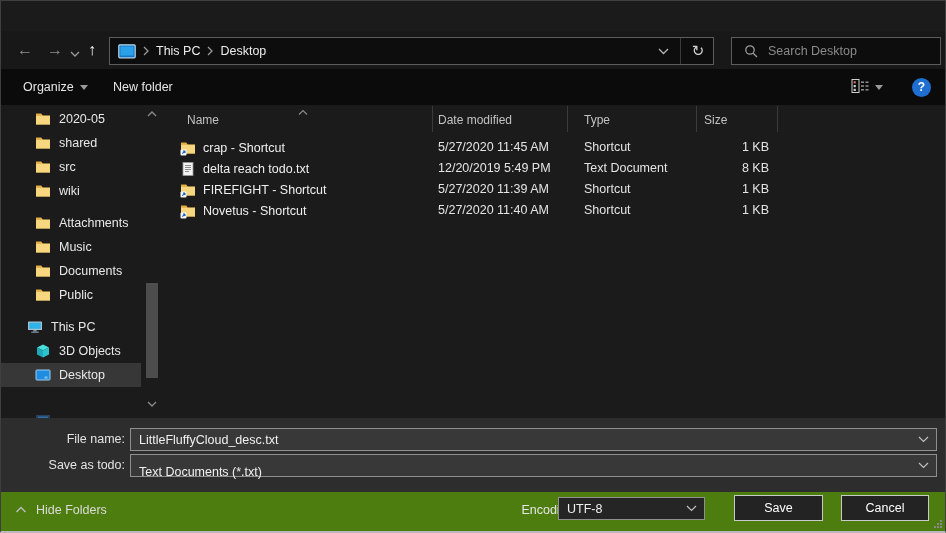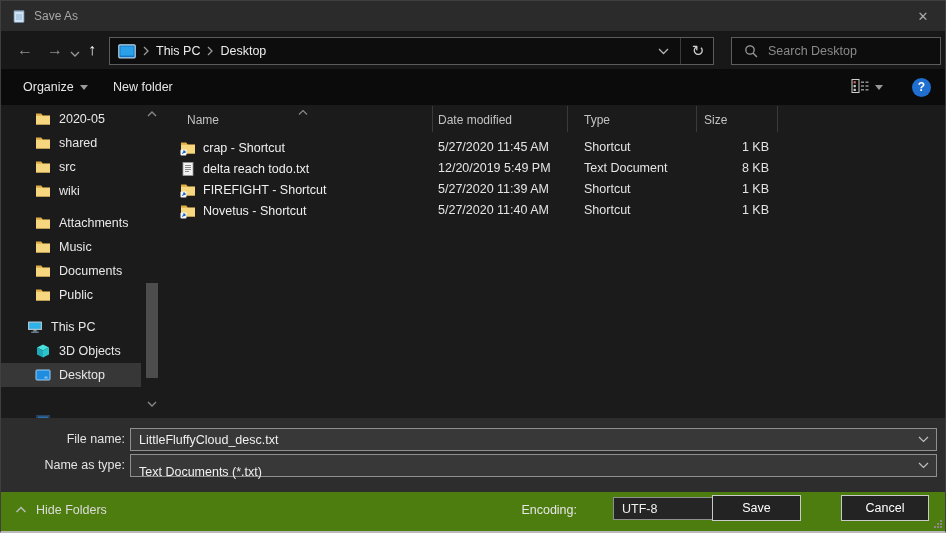--- a/index.html
+++ b/index.html
@@ -75,55 +75,35 @@
     border:1px solid #8f8f8f; display:flex; align-items:center; }
   .combo input{ flex:1; background:transparent; border:none; outline:none; color:#f0f0f0;
     font-family:"Liberation Sans", sans-serif; font-size:12.5px; padding:0 8px; }
   .combo .combo-text{ flex:1; color:#f0f0f0; font-size:12.5px; padding:0 8px;margin-top:12px; }
   .combo .chev{ width:26px; display:flex; justify-content:center; }
   
   .footer{ position:absolute; left:0; top:491px; width:100%; height:42px; background:#4d7c0f; }
   .hide-folders{ position:absolute; left:14px; top:11px; display:flex; align-items:center; gap:9px;
     color:#dcdcdc; font-size:12.5px; }
   .enc-label{ position:absolute; left:476px; width:100px; text-align:right; top:11px; color:#e6e6e6; font-size:12.5px; }
-  .enc-select{ position:absolute; left:612px; top:5px; width:147px; height:23px; background:#252525;
+  .enc-select{ position:absolute; left:557px; top:5px; width:147px; height:23px; background:#252525;
     border:1px solid #8f8f8f; display:flex; align-items:center; }
   .enc-select .combo-text{ flex:1; color:#f0f0f0; font-size:12.5px; padding:0 8px; }
   .enc-select .chev{ width:26px; display:flex; justify-content:center; }
   .btn{ position:absolute; top:3px; height:26px; background:#232323; border:1px solid #c9c9c9;
     color:#fff; font-size:12.5px; display:flex; align-items:center; justify-content:center; }
-  .btn-save{ left:711px; width:89px; }
+  .btn-save{ left:733px; width:89px; }
   .btn-cancel{ left:840px; width:88px; }
   .resize-grip{ position:absolute; right:2px; bottom:2px; }
 </style>
 </head>
 <body>
 
 <div class="window">
 
-  <div class="titlebar">
-    <span class="appicon">
-      <svg viewBox="0 0 16 16" width="16" height="16">
-          <rect x="3" y="2.5" width="10" height="12" rx="1" fill="#cfe3f5" stroke="#6b86a0" stroke-width="0.8"></rect>
-          <g stroke="#8fb3d6" stroke-width="1">
-            <line x1="5" y1="7" x2="11" y2="7"></line>
-            <line x1="5" y1="9" x2="11" y2="9"></line>
-            <line x1="5" y1="11" x2="11" y2="11"></line>
-          </g>
-          <g fill="#5d748c">
-            <circle cx="5" cy="3" r="0.8"></circle>
-            <circle cx="7" cy="3" r="0.8"></circle>
-            <circle cx="9" cy="3" r="0.8"></circle>
-            <circle cx="11" cy="3" r="0.8"></circle>
-          </g>
-        </svg>
-    </span>
-    <span class="title">Save As</span>
-    <div class="close-btn">✕</div>
-  </div>
 
   <div class="navbar">
     <span class="nav-arrow" style="left:16px; color:#8f8f8f;">←</span>
     <span class="nav-arrow" style="left:46px; color:#8f8f8f;">→</span>
     <span style="position:absolute; left:69px; top:15px;">
       <svg width="10" height="6">
           <polyline points="1,1 5,5 9,1" fill="none" stroke="#9a9a9a" stroke-width="1.3"></polyline>
         </svg>
     </span>
     <span class="nav-arrow" style="left:87px; color:#f2f2f2; font-weight:bold;">↑</span>
@@ -393,21 +373,21 @@
       <div class="combo">
         <input type="text" value="LittleFluffyCloud_desc.txt" style="">
         <span class="chev">
           <svg width="11" height="7">
               <polyline points="1,1 5.5,5.5 10,1" fill="none" stroke="#c0c0c0" stroke-width="1.2"></polyline>
             </svg>
         </span>
       </div>
     </div>
     <div class="field-row" style="top:36px;">
-      <span class="field-label">Name as type:</span>
+      <span class="field-label">Save as todo:</span>
       <div class="combo">
         <span class="combo-text">Text Documents (*.txt)</span>
         <span class="chev">
           <svg width="11" height="7">
               <polyline points="1,1 5.5,5.5 10,1" fill="none" stroke="#c0c0c0" stroke-width="1.2"></polyline>
             </svg>
         </span>
       </div>
     </div>
   </div>

